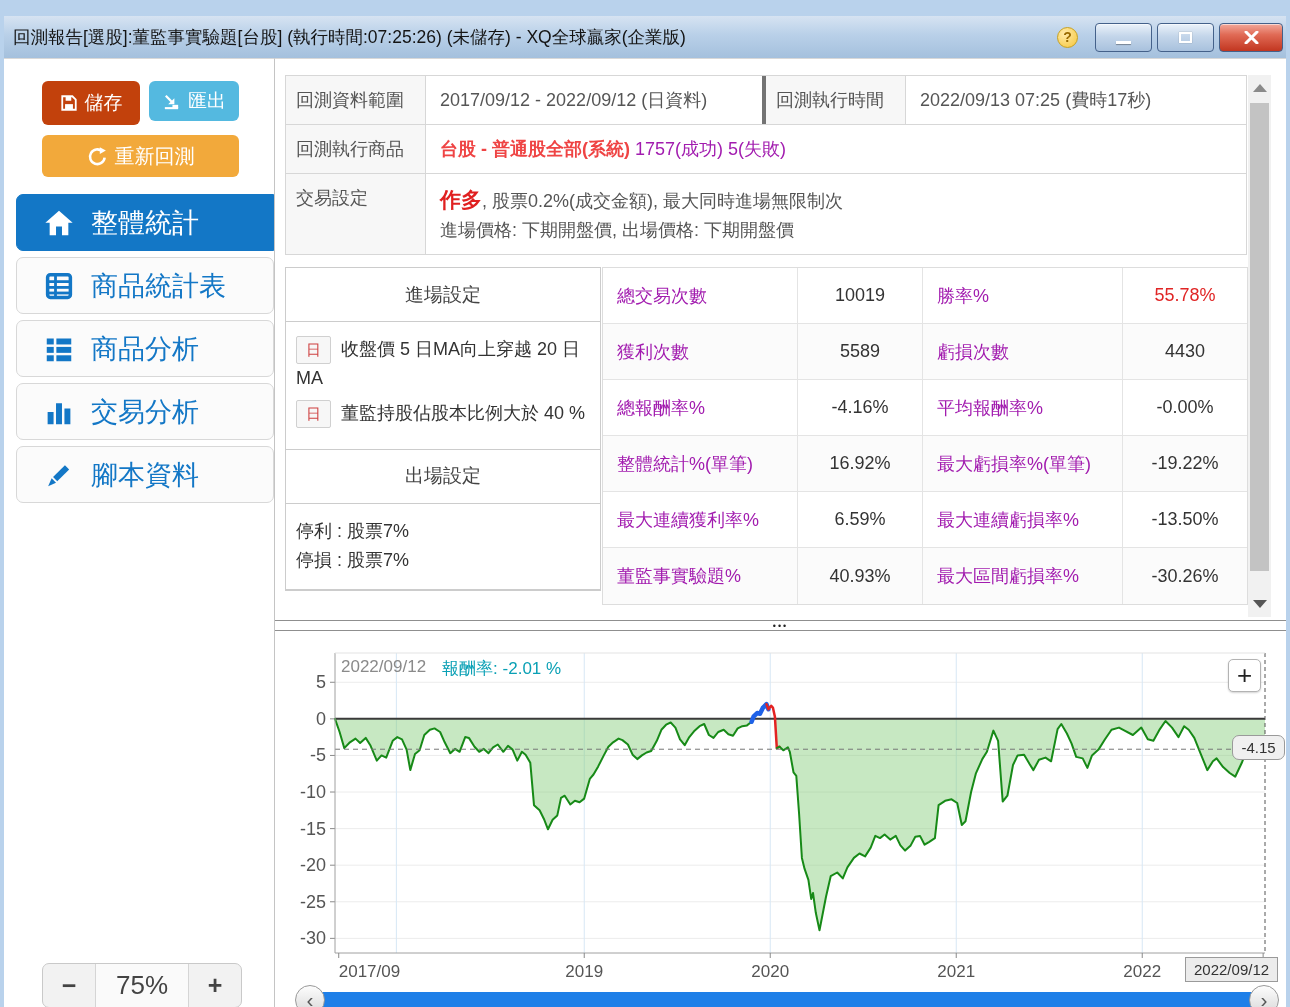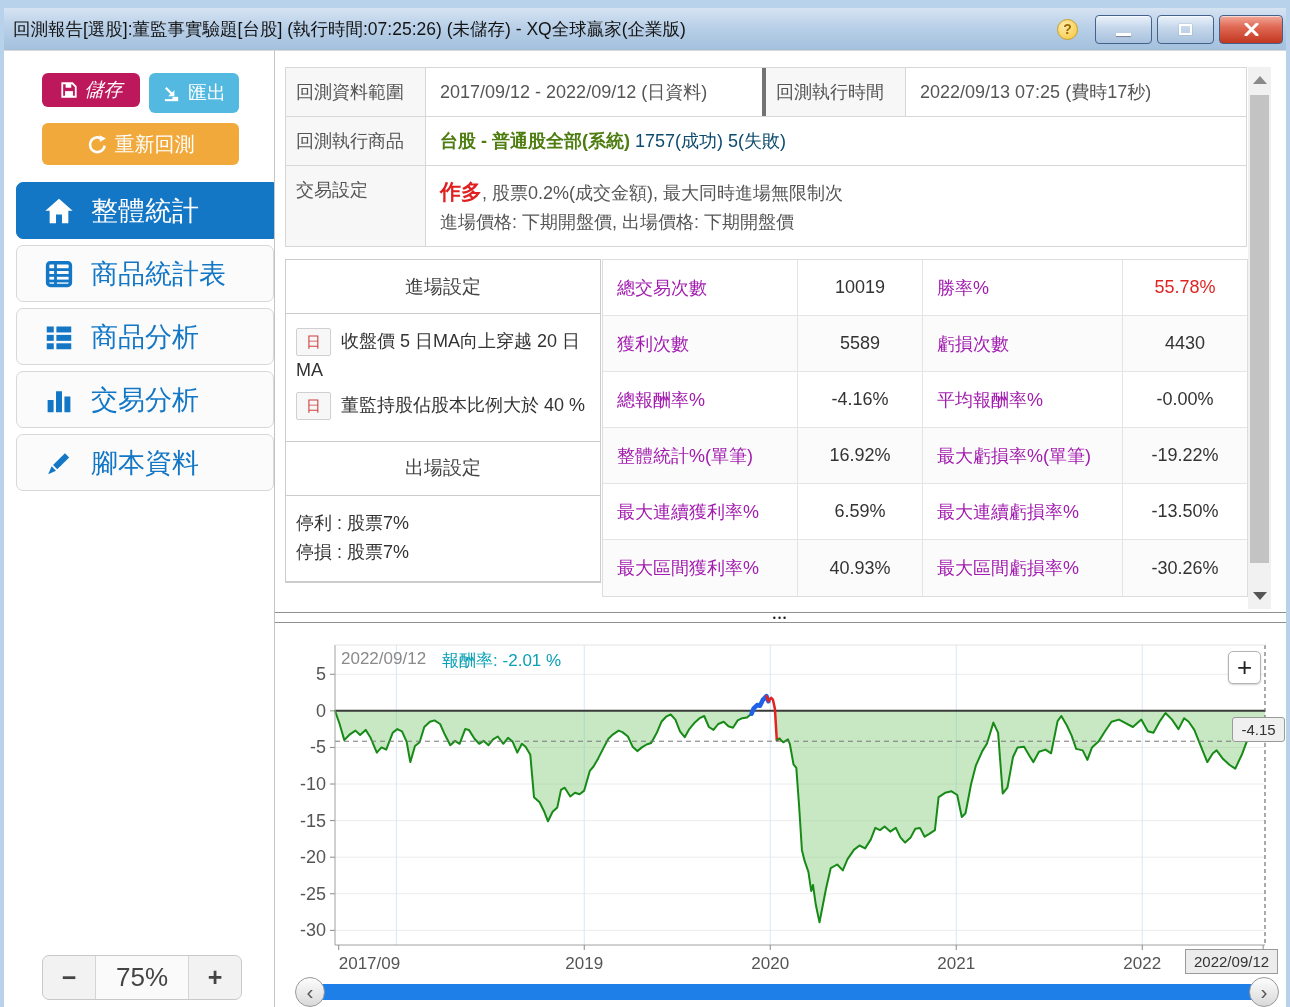--- a/index.html
+++ b/index.html
@@ -1,37 +1,37 @@
 <!DOCTYPE html>
 <html><head>
 <meta charset="utf-8">
 <style>
   * { box-sizing: border-box; margin: 0; padding: 0; }
   html,body { width:1290px; height:1007px; }
   body { font-family:"Liberation Sans","DejaVu Sans",sans-serif; }
 
-  .window { width:1290px; height:1007px; background:#b9d2ec; padding:8px 4px 7px; position:relative; }
+  .window { width:1290px; height:1007px; background:#b9d2ec; padding:16px 4px 7px; position:relative; }
 
   
   .titlebar { height:42px; display:flex; align-items:center; background:linear-gradient(#d6e3f2,#b9d0e8 45%,#a4c0dd); }
   .title { flex:1; font-size:17.5px; color:#141414; padding-left:9px; white-space:nowrap; overflow:hidden; }
   .help-btn { width:21px; height:21px; border-radius:50%; background:radial-gradient(circle at 35% 30%,#ffeaa9,#f6c63a); border:1px solid #c9a11e; color:#9a6a00; font-size:14px; font-weight:bold; display:flex; align-items:center; justify-content:center; margin:0 12px; }
   .winbtn { width:57px; height:29px; border:1px solid #44618a; border-radius:4px; margin-left:5px; display:flex; align-items:center; justify-content:center; box-shadow:inset 0 1px 0 rgba(255,255,255,.55); }
   .winbtn.minb,.winbtn.maxb { background:linear-gradient(#ebf2fa,#c4d6ea 45%,#a8c1dd); }
   .winbtn.closeb { background:linear-gradient(#f2a89a,#e06a55 40%,#c23620); width:64px; margin-right:3px; }
   .min-glyph { width:15px; height:3px; background:#fff; margin-top:10px; box-shadow:0 1px 1px rgba(0,0,0,.35); }
   .max-glyph { width:13px; height:11px; border:2px solid #fff; box-shadow:0 0 1px rgba(0,0,0,.35); }
 
   
   .app-body { display:flex; height:958px; background:#fff; }
 
   .sidebar { width:271px; flex:none; border-right:1px solid #c4c4c4; border-top:1px solid #d8d8d8; position:relative; background:#fff; }
   .btn-row { display:flex; gap:9px; margin:22px 0 0 38px; }
   .btn { border:none; border-radius:6px; color:#fff; font-size:19px; display:flex; align-items:center; justify-content:center; gap:7px; cursor:pointer; font-family:inherit; }
-  .btn.save { width:98px; height:34px; background:#be185d;font-style:italic; }
+  .btn.save { width:98px; height:44px; background:#c2410c; }
   .btn.export { width:90px; height:40px; background:#54b9e0; }
   .btn.rerun { width:197px; height:42px; background:#f2a93b; margin:10px 0 16px 38px; font-size:20px; }
   .nav { margin-top:17px; }
   .nav-item { height:57px; margin:6px 0 6px 12px; display:flex; align-items:center; gap:15px; padding-left:25px; font-size:27px; color:#1377c6; background:#fbfbfb; border:1px solid #d8d8d8; border-radius:7px; cursor:pointer; }
   .nav-item.selected { background:#1377c6; color:#fff; border-color:#1377c6; border-radius:7px 0 0 7px; }
   .nav-icon { width:34px; display:flex; align-items:center; justify-content:center; }
   .zoom-ctrl { position:absolute; left:38px; bottom:8px; height:45px; display:flex; border:1px solid #c9c9c9; border-radius:7px; overflow:hidden; background:#f2f2f2; color:#444; }
   .zs { display:flex; align-items:center; justify-content:center; }
   .zs.minus { width:52px; font-size:25px; font-weight:bold; cursor:pointer; }
   .zs.level { width:94px; background:#fafafa; border-left:1px solid #d5d5d5; border-right:1px solid #d5d5d5; font-size:26px; }
@@ -39,22 +39,22 @@
 
   .main { flex:1; position:relative; background:#fff; border-top:1px solid #d8d8d8; overflow:hidden; }
 
   
   .info-table { position:absolute; left:10px; top:16px; width:962px; border:1px solid #d7d7d7; font-size:18px; color:#555; }
   .irow { display:flex; border-bottom:1px solid #d7d7d7; min-height:48px; }
   .irow:last-child { border-bottom:none; }
   .ilabel { width:140px; flex:none; background:#f7f7f7; padding:12px 10px; border-right:1px solid #d7d7d7; }
   .ival { flex:1; padding:12px 14px; }
   .ival.fixed { flex:none; width:340px; border-right:4px solid #737373; }
-  .ival b { color:#4d7c0f; }
-  .blue { color:#0c4a6e; cursor:pointer;text-align:right; }
+  .ival b { color:#ef4444; }
+  .blue { color:#a21caf; cursor:pointer;text-align:right; }
   .dir-red { color:#e02020; font-weight:bold; font-size:21px; }
   .line2 { margin-top:4px; }
 
   
   .settings-card { position:absolute; left:10px; top:208px; width:316px; border:1px solid #ccc; font-size:18px; color:#333; }
   .sc-header { height:54px; display:flex; align-items:center; justify-content:center; font-size:19px; color:#444; border-bottom:1px solid #ccc; }
   .sc-body { padding:13px 10px 15px; border-bottom:1px solid #ccc; line-height:1.6; }
   .sc-body:last-child { border-bottom:none; }
   .settings-card .sc-body.exit { border-bottom:1px solid #ccc; }
   .badge-day { display:inline-block; border:1px solid #d0d0d0; background:#f7f7f7; color:#cf4444; font-size:15px; padding:1px 9px; margin-right:10px; border-radius:2px; }
@@ -273,21 +273,21 @@
           <div class="sl w2">最大虧損率%(單筆)</div>
           <div class="sv last">-19.22%</div>
         </div>
         <div class="srow">
           <div class="sl">最大連續獲利率%</div>
           <div class="sv">6.59%</div>
           <div class="sl w2">最大連續虧損率%</div>
           <div class="sv last">-13.50%</div>
         </div>
         <div class="srow">
-          <div class="sl">最大區間獲利率%</div>
+          <div class="sl">董監事實驗題%</div>
           <div class="sv">40.93%</div>
           <div class="sl w2">最大區間虧損率%</div>
           <div class="sv last">-30.26%</div>
         </div>
       </div>
 
       <div class="vscroll">
         <div class="vs-arrow up">
             <span class="tri-up"></span>
           </div>
@@ -354,21 +354,21 @@
             <line x1="853.24" x2="853.24" y1="316" y2="321" stroke="#8a8a8a"></line>
             <text x="853.24" y="340" text-anchor="middle" fill="#555" font-size="17">2022</text>
             <line x1="974.14" x2="974.14" y1="316" y2="321" stroke="#8a8a8a"></line>
             <text x="974.14" y="340" text-anchor="end" fill="#555" font-size="17">2022/09</text>
           </svg>
         <div class="chart-title">
           <span class="ct-date">2022/09/12</span>
           <span class="ct-series"><span>報酬率:</span> <span>-2.01 %</span></span>
         </div>
         <div class="plus-btn">+</div>
-        <div class="cross-value" id="cross-value" style="top: 88px;">-4.15</div>
+        <div class="cross-value" id="cross-value" style="top: 98px; border-radius: 7px;">-4.15</div>
         <div class="cross-date">2022/09/12</div>
         <div class="hscroll">
           <div class="hs-track">
               <div class="hs-thumb"></div>
             </div>
           <div class="hs-btn left">
               <span>‹</span>
             </div>
           <div class="hs-btn right">
               <span>›</span>

